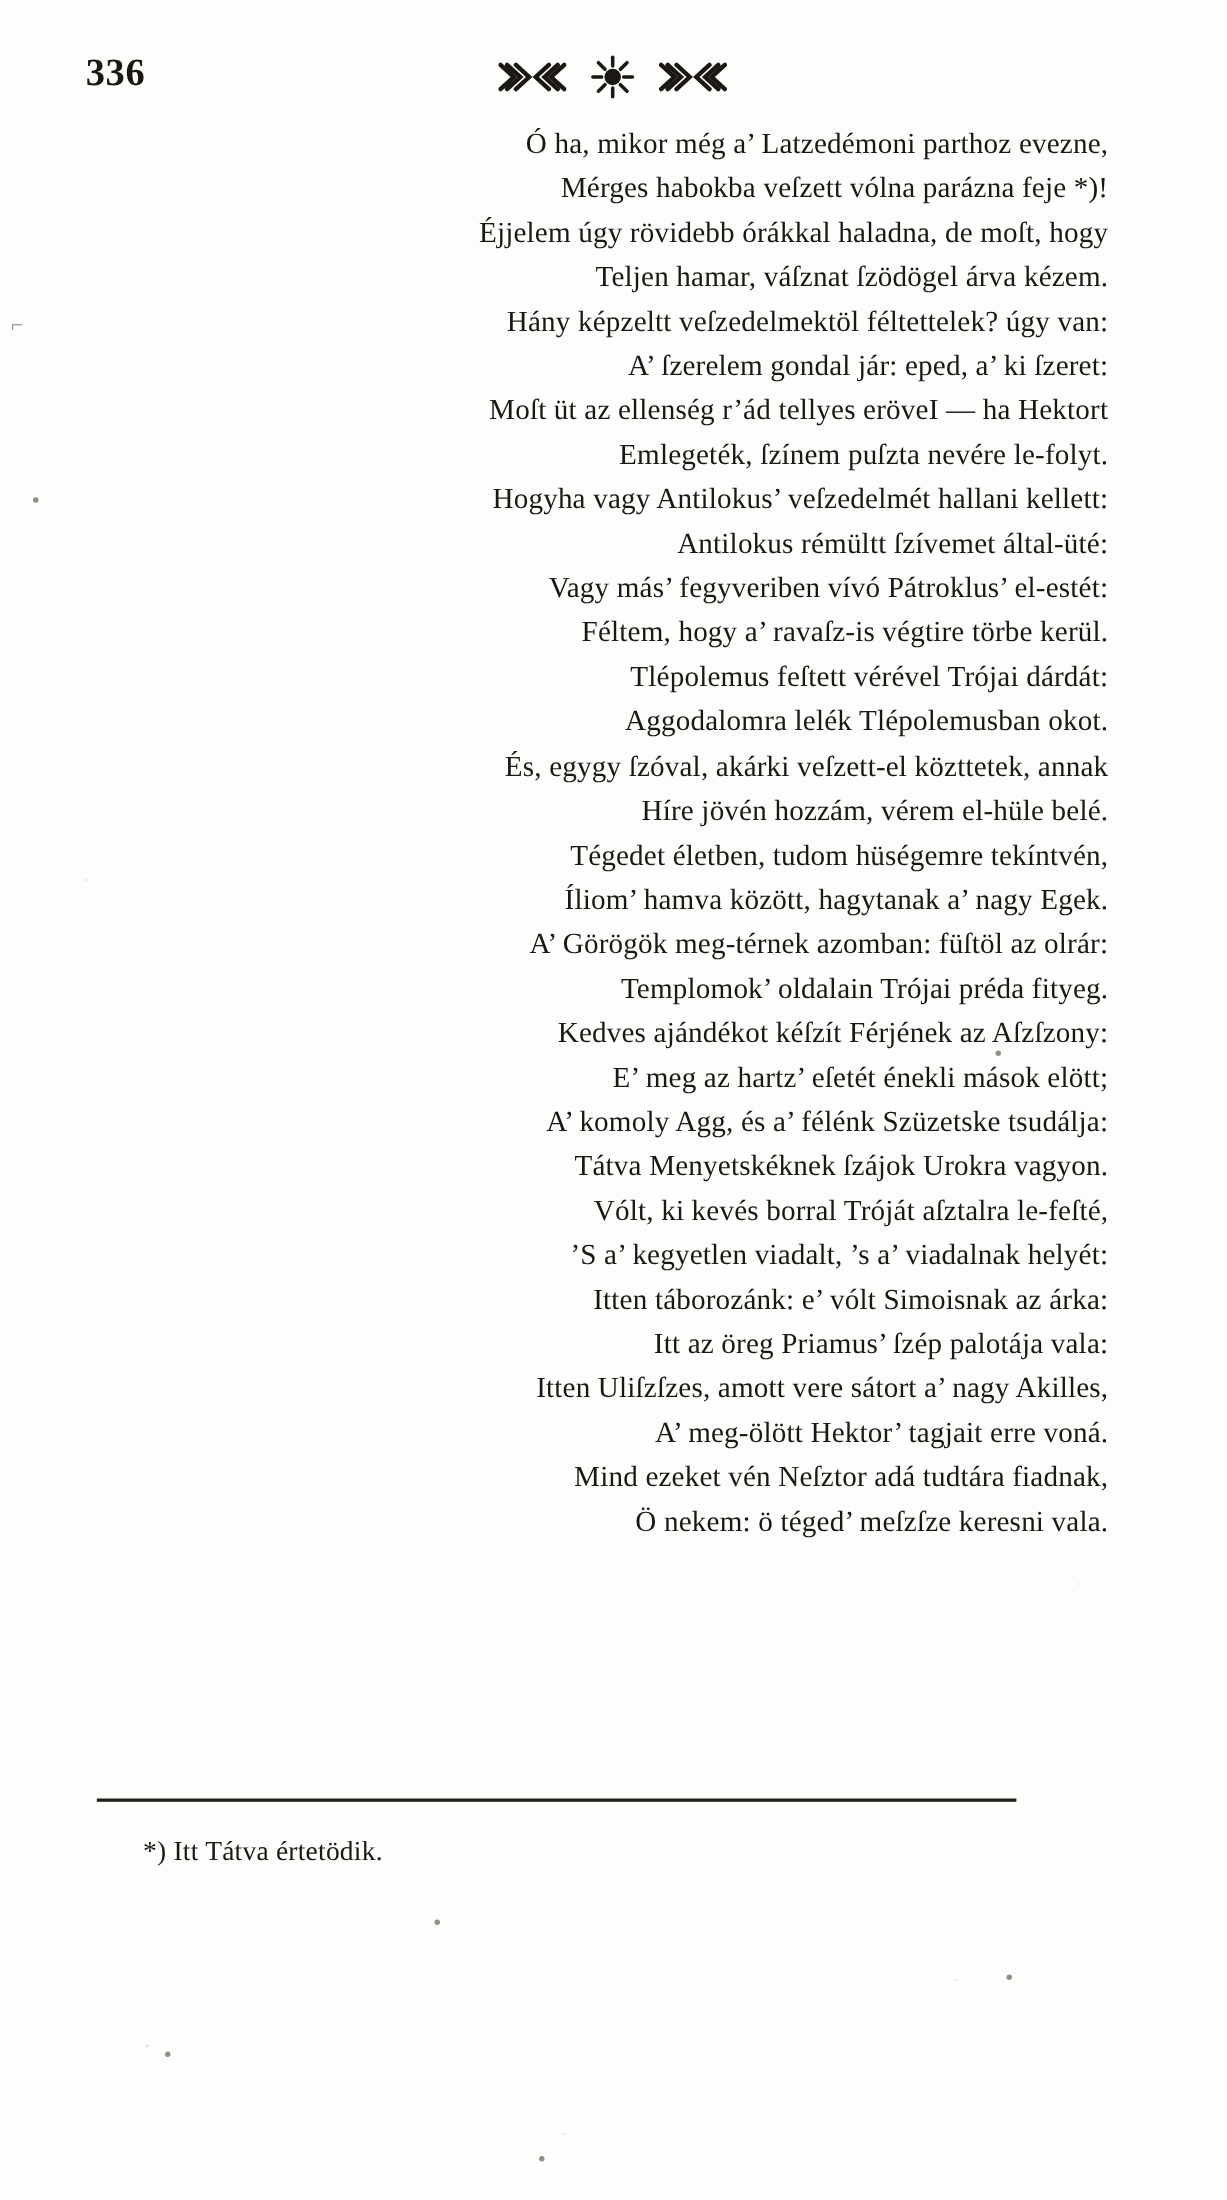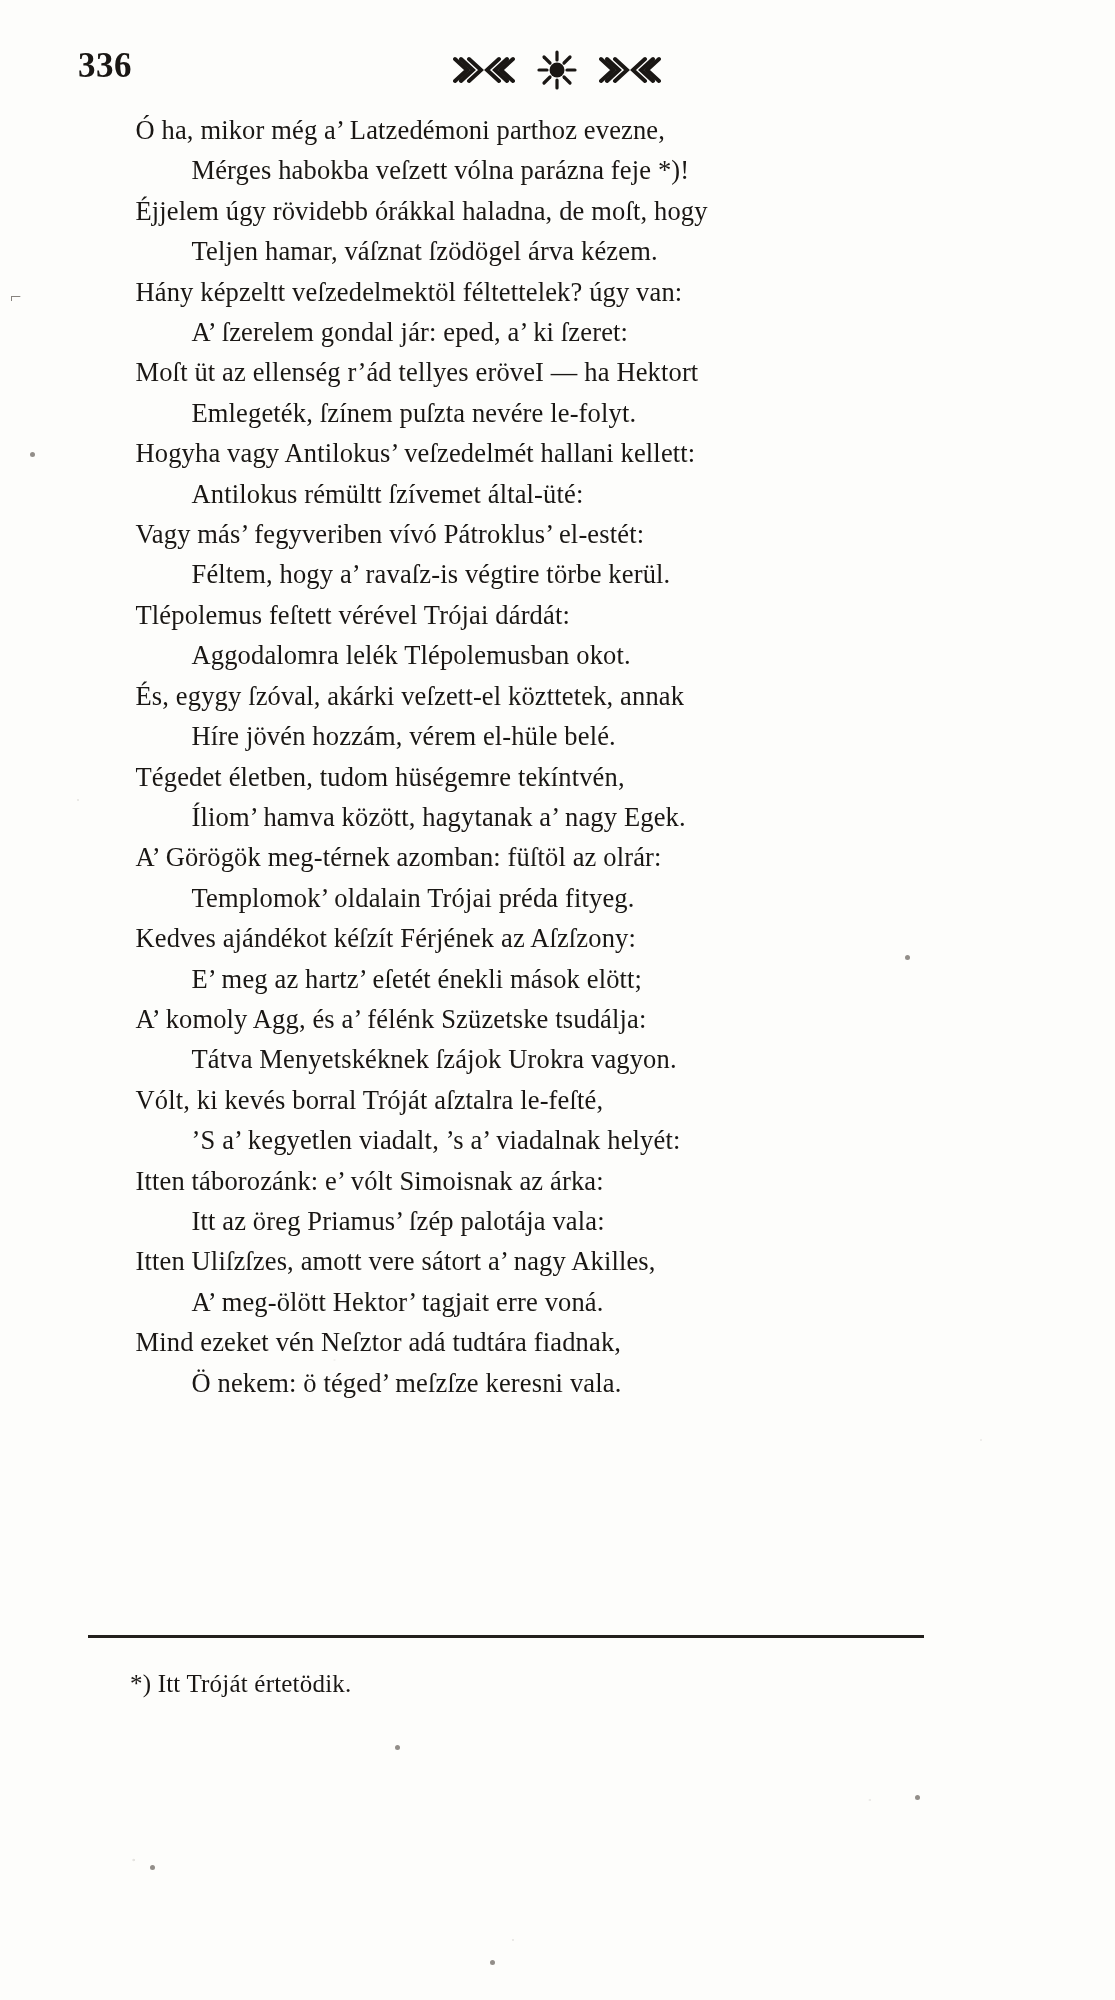--- a/index.html
+++ b/index.html
@@ -15,20 +15,21 @@
     position: relative;
     overflow: hidden;
   }
   .page {
     position: relative;
     width: 1115px;
     height: 2000px;
     box-sizing: border-box;
     padding: 0;
     background: #fdfdfb;
+    text-align: right;
   }
   
   .page::before {
     content: "";
     position: absolute;
     inset: 0;
     pointer-events: none;
     background:
       radial-gradient(circle at 12% 93%, rgba(70,60,50,0.13) 0 1.2px, transparent 1.6px),
       radial-gradient(circle at 46% 97%, rgba(70,60,50,0.10) 0 1.1px, transparent 1.5px),
@@ -183,21 +184,21 @@
       <div class="line">Itten táborozánk: e’ vólt Simoisnak az árka:</div>
       <div class="line indent">Itt az öreg Priamus’ ſzép palotája vala:</div>
       <div class="line">Itten Uliſzſzes, amott vere sátort a’ nagy Akilles,</div>
       <div class="line indent">A’ meg-ölött Hektor’ tagjait erre voná.</div>
       <div class="line">Mind ezeket vén Neſztor adá tudtára fiadnak,</div>
       <div class="line indent">Ö nekem: ö téged’ meſzſze keresni vala.</div>
     </div>
 
   <hr class="rule">
 
-  <div class="footnote">*) Itt Tróját értetödik.</div>
+  <div class="footnote">*) Itt Tátva értetödik.</div>
 
   <span class="marg-tick" style="left:10px; top:285px;">⌐</span>
   <span class="marg-dot" style="left:30px; top:452px;"></span>
   <span class="marg-dot" style="left:905px; top:955px;"></span>
   <span class="marg-dot" style="left:150px; top:1865px;"></span>
   <span class="marg-dot" style="left:490px; top:1960px;"></span>
   <span class="marg-dot" style="left:915px; top:1795px;"></span>
   <span class="marg-dot" style="left:395px; top:1745px;"></span>
 
 </div>

